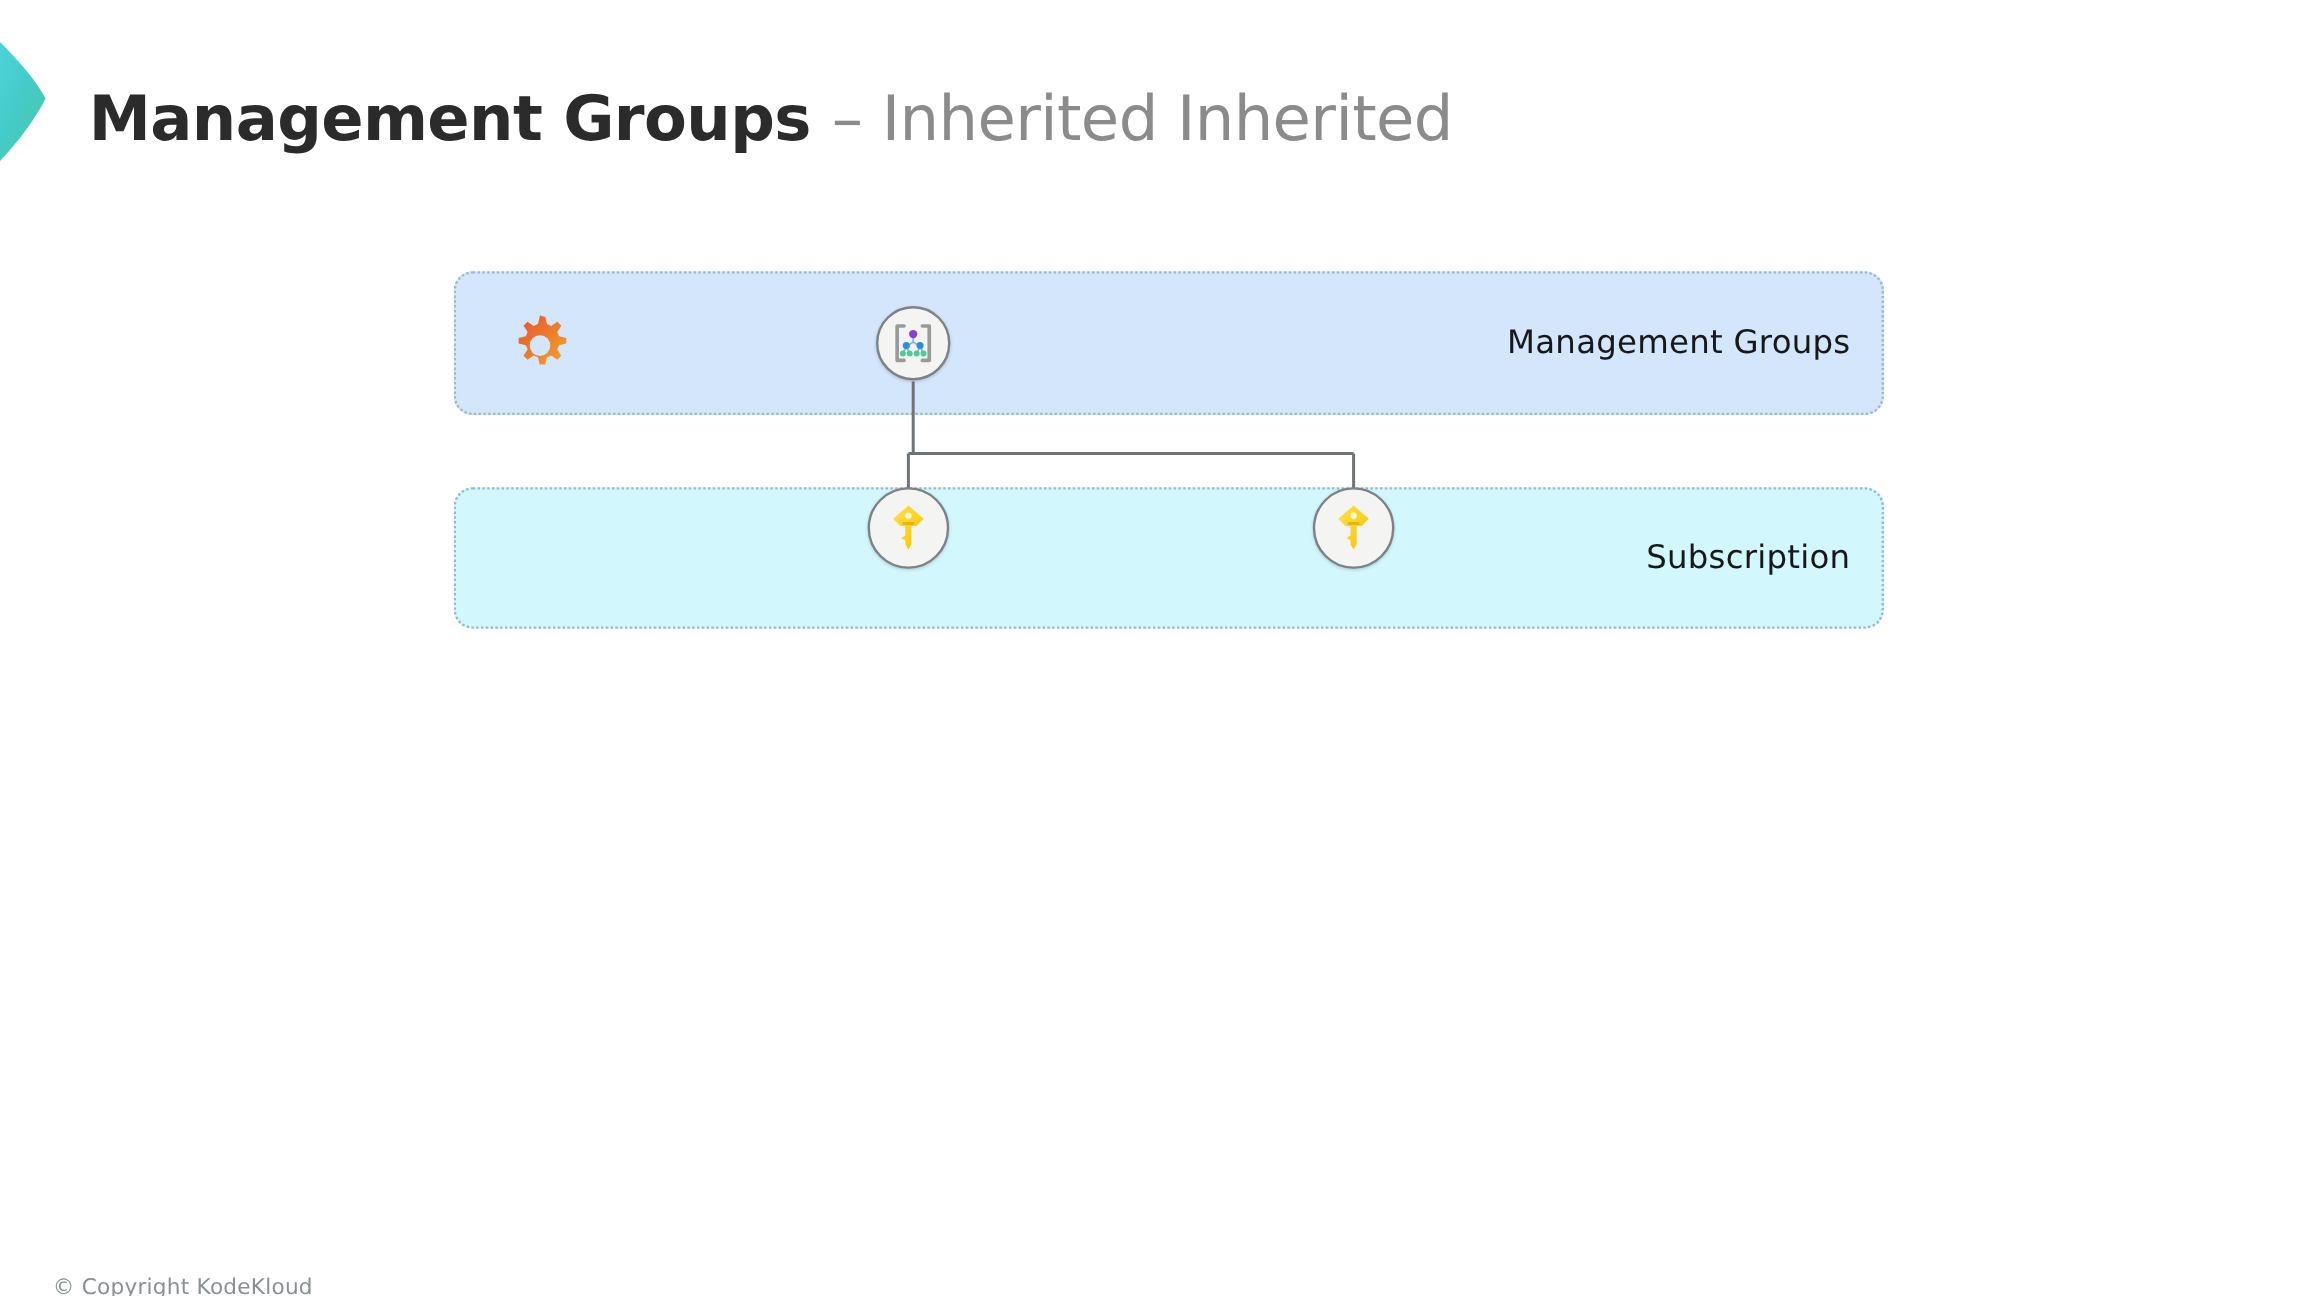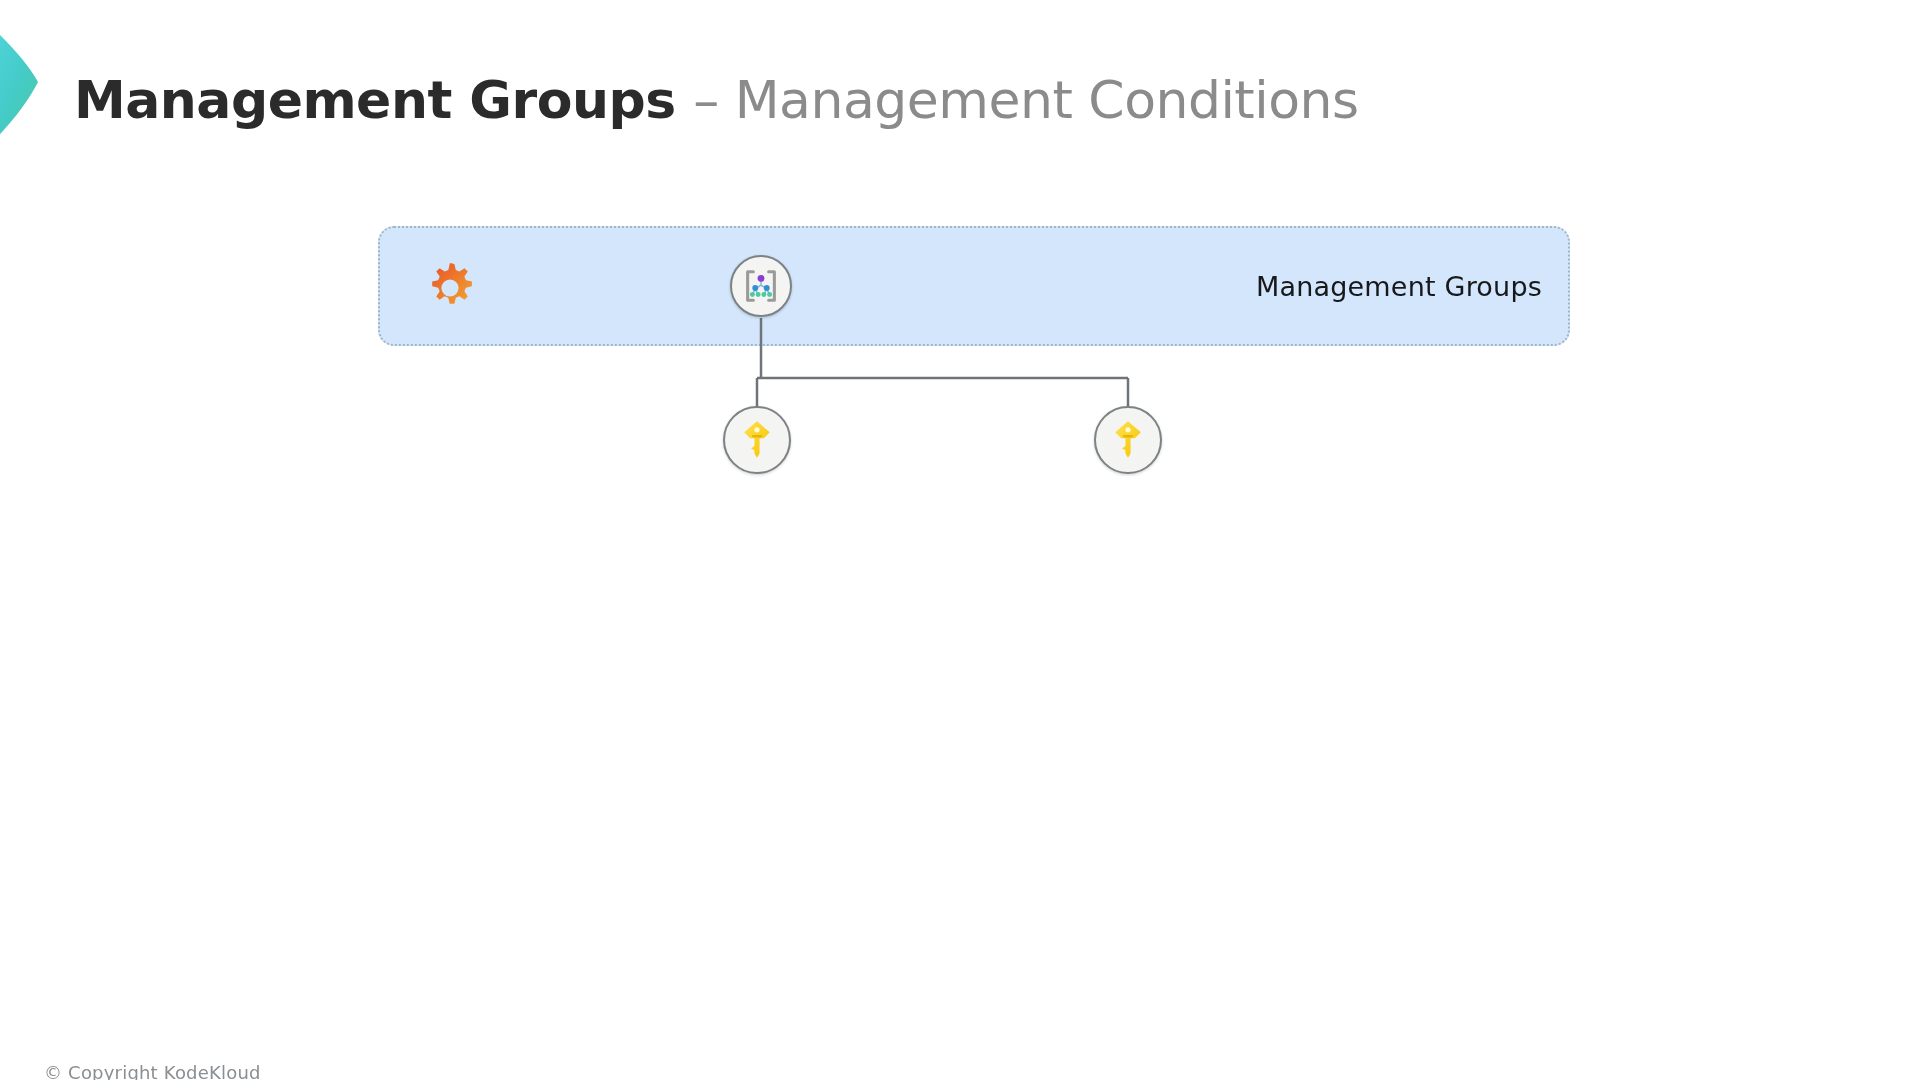--- a/index.html
+++ b/index.html
@@ -141,21 +141,21 @@
         <stop offset="0%" stop-color="#55dbe4"></stop>
         <stop offset="55%" stop-color="#45cbc9"></stop>
         <stop offset="100%" stop-color="#49c9a0"></stop>
       </linearGradient>
     </defs>
     <path d="M -8 6 C 18 30, 40 52, 52 74 C 40 98, 18 124, -8 148 L -8 6 Z" fill="url(#gradChevron)"></path>
   </svg>
 </div>
 
 <div class="title-row">
-  <span class="title-main">Management Groups </span><span class="title-sub">– Management Conditions</span>
+  <span class="title-main">Management Groups </span><span class="title-sub">– Inherited Inherited</span>
 </div>
 
 <div class="diagram">
 
   <div class="band band-mg">
     <span class="band-label">Management Groups</span>
 
     <div class="gear-icon">
       <svg viewBox="0 0 56 56" width="56" height="56" aria-hidden="true">
         <defs>
@@ -168,20 +168,23 @@
           M28 3
           l4.4 1.1 1.4 6.0 3.6 1.5 5.1-3.4 3.3 3.3 -3.4 5.1 1.5 3.6 6.0 1.4 0 4.7
           -6.0 1.4 -1.5 3.6 3.4 5.1 -3.3 3.3 -5.1-3.4 -3.6 1.5 -1.4 6.0 -4.7 0
           -1.4-6.0 -3.6-1.5 -5.1 3.4 -3.3-3.3 3.4-5.1 -1.5-3.6 -6.0-1.4 0-4.7
           6.0-1.4 1.5-3.6 -3.4-5.1 3.3-3.3 5.1 3.4 3.6-1.5 1.4-6.0 Z"></path>
         <circle cx="28" cy="28" r="8.6" fill="#d3e6fc"></circle>
       </svg>
     </div>
   </div>
 
+  <div class="band band-sub">
+    <span class="band-label">Subscription</span>
+  </div>
 
   <svg class="connector" viewBox="0 0 1192 300">
 
     <path d="M 383 92 L 383 152" stroke="#6e7478" stroke-width="2.5" fill="none"></path>
 
     <path d="M 379 152 L 750 152" stroke="#6e7478" stroke-width="2.5" fill="none"></path>
 
     <path d="M 379 152 L 379 214" stroke="#6e7478" stroke-width="2.5" fill="none"></path>
 
     <path d="M 750 152 L 750 214" stroke="#6e7478" stroke-width="2.5" fill="none"></path>

